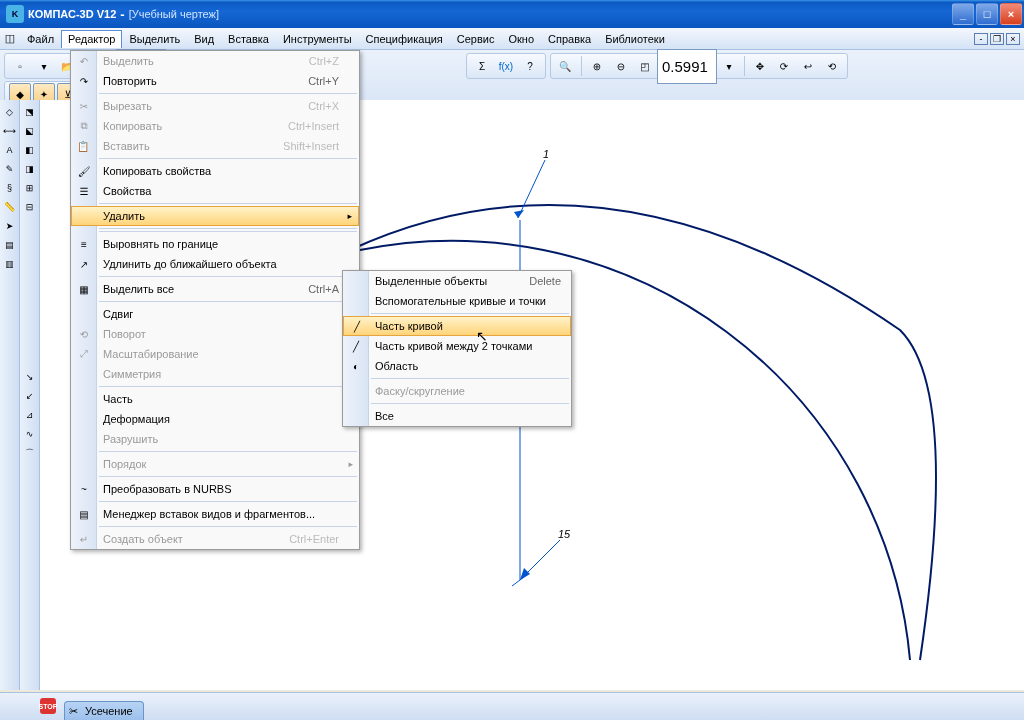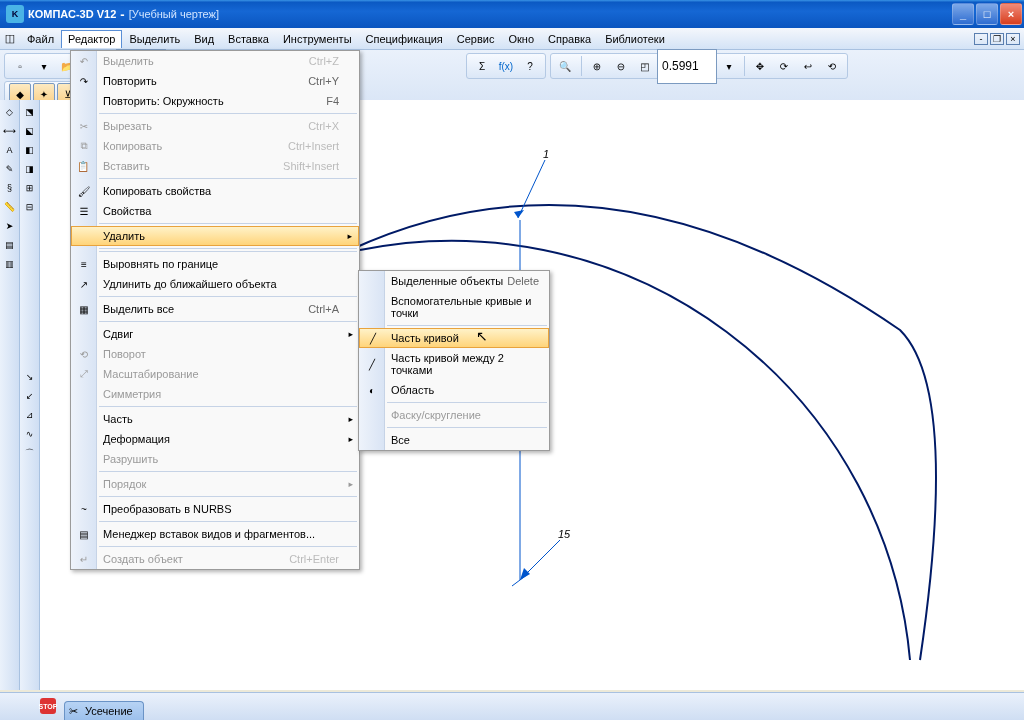--- a/index.html
+++ b/index.html
@@ -21,21 +21,21 @@
 .menubar .mitem { padding: 3px 7px; cursor: default; }
 .menubar .mitem.active { background: #fff; border:1px solid #5a8fd6; border-bottom:none; padding:2px 6px 3px; }
 .mdiwin { margin-left:auto; display:flex; gap:2px; padding-right:2px;}
 .mdiwin span{width:14px;height:12px;border:1px solid #5a7fb0;font-size:9px;display:flex;align-items:center;justify-content:center;}
 
 
 .toolbars { background: linear-gradient(#eaf1fb,#cfdef3); border-bottom:1px solid #a8c1e0; display:flex; flex-wrap:wrap; padding: 2px; }
 .toolbar { display:flex; align-items:center; background:linear-gradient(#f7faff,#dbe7f7); border:1px solid #b4c9e4; border-radius:3px; padding:1px 3px; margin:1px 2px; height:26px;}
 .tbtn { width:22px; height:22px; border:1px solid transparent; border-radius:2px; display:flex;align-items:center;justify-content:center; margin:0 1px; font-size:10px;}
 .tsep{width:1px;height:20px;background:#b4c9e4;margin:0 3px;}
-.tinput{height:35px;border:1px solid #7b9ac0;background:#fff;padding:0 4px;font-size:12px;}
+.tinput{height:35px;border:1px solid #7b9ac0;background:#fff;padding:0 4px;font-size:15px;}
 .tinput.num{width:60px;text-align:left;}
 .tinput.small{width:50px;}
 .tinput.coord{width:54px;text-align:left;}
 .darkbar .tbtn{border:1px solid #7b9ac0;background:linear-gradient(#fdeac2,#f9cf86);}
 
 
 .lefttools { position:absolute; left:0; top:100px; width:20px; background:linear-gradient(to right,#eaf1fb,#cfdef3); border-right:1px solid #a8c1e0; height:590px; padding-top:2px;}
 .lefttools .vtbtn{width:18px;height:18px;margin:1px auto;border:1px solid transparent;display:flex;align-items:center;justify-content:center;font-size:9px;}
 .lefttools .vsep{height:4px;}
 .lefttools2 { position:absolute; left:20px; top:100px; width:20px; background:linear-gradient(to right,#eaf1fb,#cfdef3); border-right:1px solid #a8c1e0; height:590px; padding-top:2px;}
@@ -56,21 +56,21 @@
 .dditem{position:relative;padding:4px 20px 4px 32px;display:flex;align-items:center;cursor:default;}
 .dditem.disabled{color:#9a9a9a;}
 .dditem .short{margin-left:auto;color:#666;font-size:11px;}
 .dditem.disabled .short{color:#bbb;}
 .dditem.sub::after{content:"▸";position:absolute;right:6px;font-size:9px;}
 .dditem.hl{background:linear-gradient(#fff2c8,#ffd47a);border:1px solid #e8a33d;padding:3px 19px 3px 31px;}
 .ddsep{height:1px;background:#c6d3e6;margin:2px 2px 2px 28px;}
 .ddico{position:absolute;left:5px;width:16px;height:16px;display:flex;align-items:center;justify-content:center;font-size:10px;}
 
 
-.submenu{position:absolute;left:358px;top:270px;width:192px;background:#f9f9f9;border:1px solid #9b9b9b;box-shadow:2px 2px 4px rgba(0,0,0,0.3);z-index:11;}
+.submenu{position:absolute;left:342px;top:270px;width:230px;background:#f9f9f9;border:1px solid #9b9b9b;box-shadow:2px 2px 4px rgba(0,0,0,0.3);z-index:11;}
 .submenu .dd-iconcol{width:26px;}
 .submenu .dditem{padding:4px 10px 4px 32px;}
 .submenu .dditem.hl{padding:3px 9px 3px 31px;}
 
 svg{display:block;}
 .cursor{position:absolute;left:476px;top:328px;z-index:20;font-size:14px;pointer-events:none;}
 </style>
 </head>
 <body>
 
@@ -219,24 +219,20 @@
       <div class="dditem disabled">
         <span class="ddico">↶</span>
         <span>Выделить</span>
         <span class="short">Ctrl+Z</span>
       </div>
       <div class="dditem">
         <span class="ddico">↷</span>
         <span>Повторить</span>
         <span class="short">Ctrl+Y</span>
       </div>
-      <div class="dditem">
-        <span>Повторить: Окружность</span>
-        <span class="short">F4</span>
-      </div>
       <div class="ddsep"></div>
       <div class="dditem disabled">
         <span class="ddico">✂</span>
         <span>Вырезать</span>
         <span class="short">Ctrl+X</span>
       </div>
       <div class="dditem disabled">
         <span class="ddico">⧉</span>
         <span>Копировать</span>
         <span class="short">Ctrl+Insert</span>

